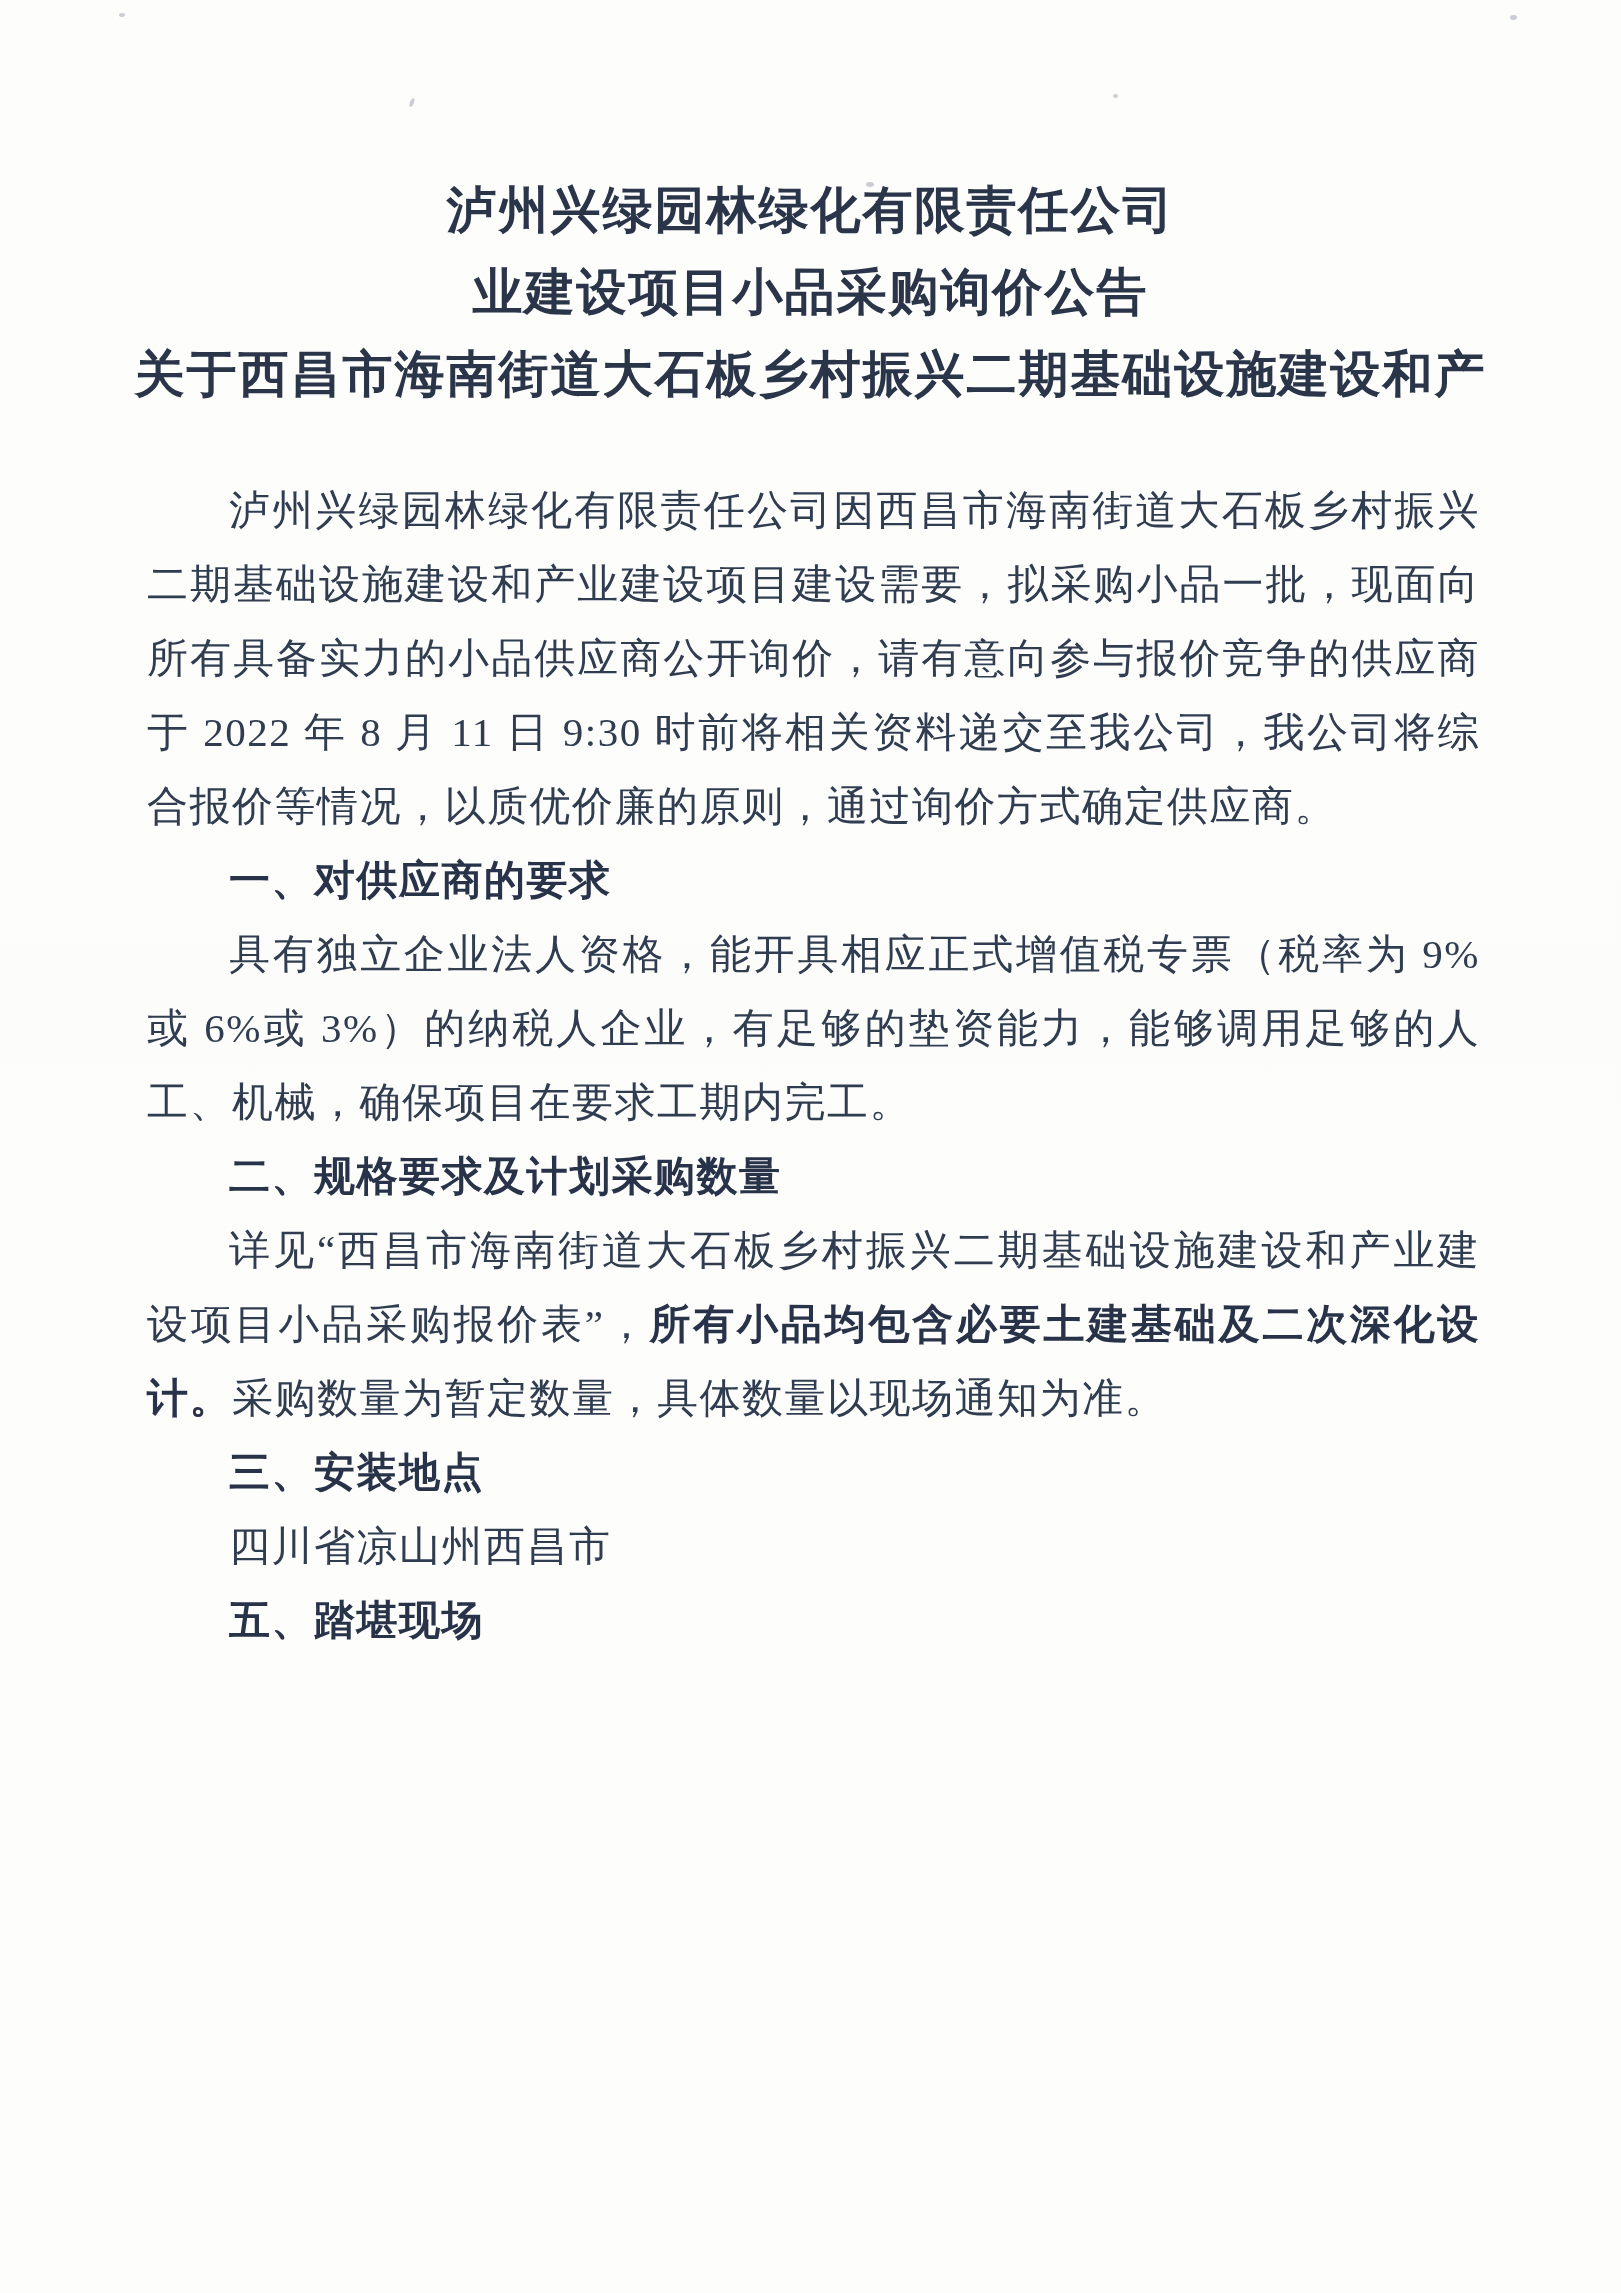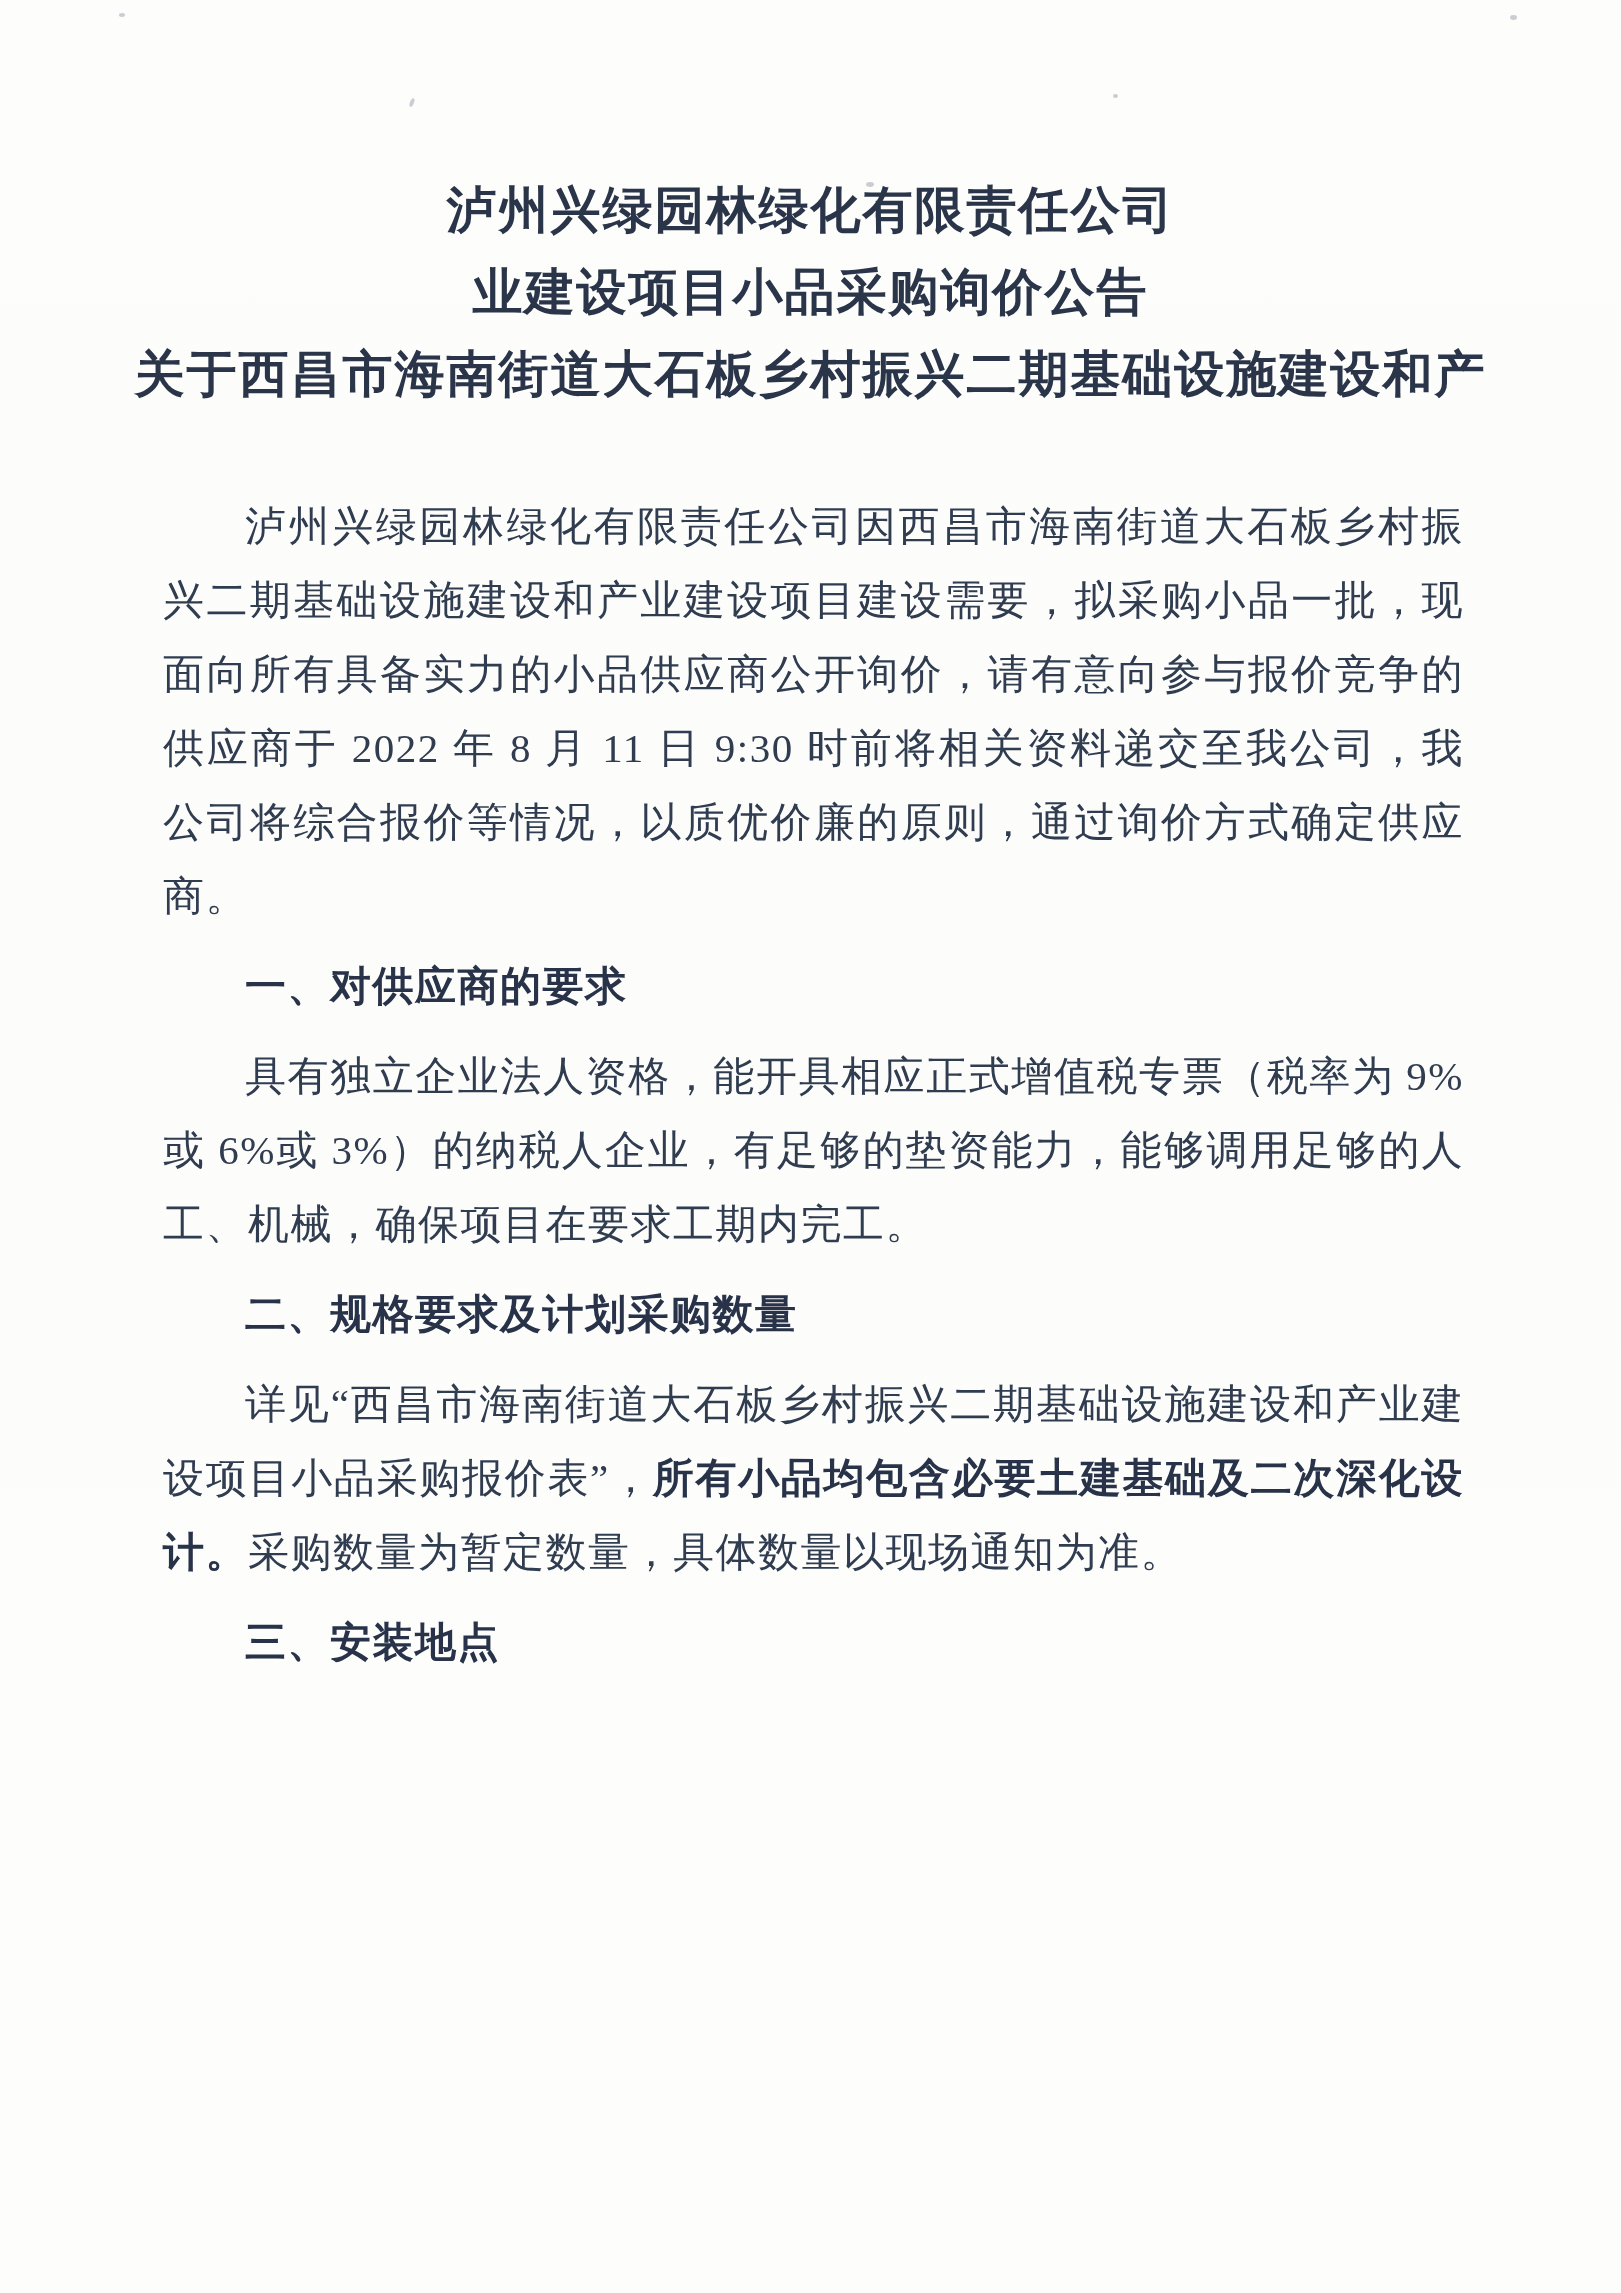--- a/index.html
+++ b/index.html
@@ -35,21 +35,21 @@
     top: 473px;
     left: 147px;
     width: 1333px;
     font-size: 41px;
     line-height: 74px;
     letter-spacing: 1.5px;
     text-align: justify;
     color: #303c50;
   }
   .body-block p {
-    margin: 16px;
+    margin: 0;
     text-indent: 2em;
   }
   .heading {
     font-family: "Liberation Sans", sans-serif;
     font-weight: 700;
     color: #28334a;
   }
   .b {
     font-weight: 700;
     color: #28334a;

